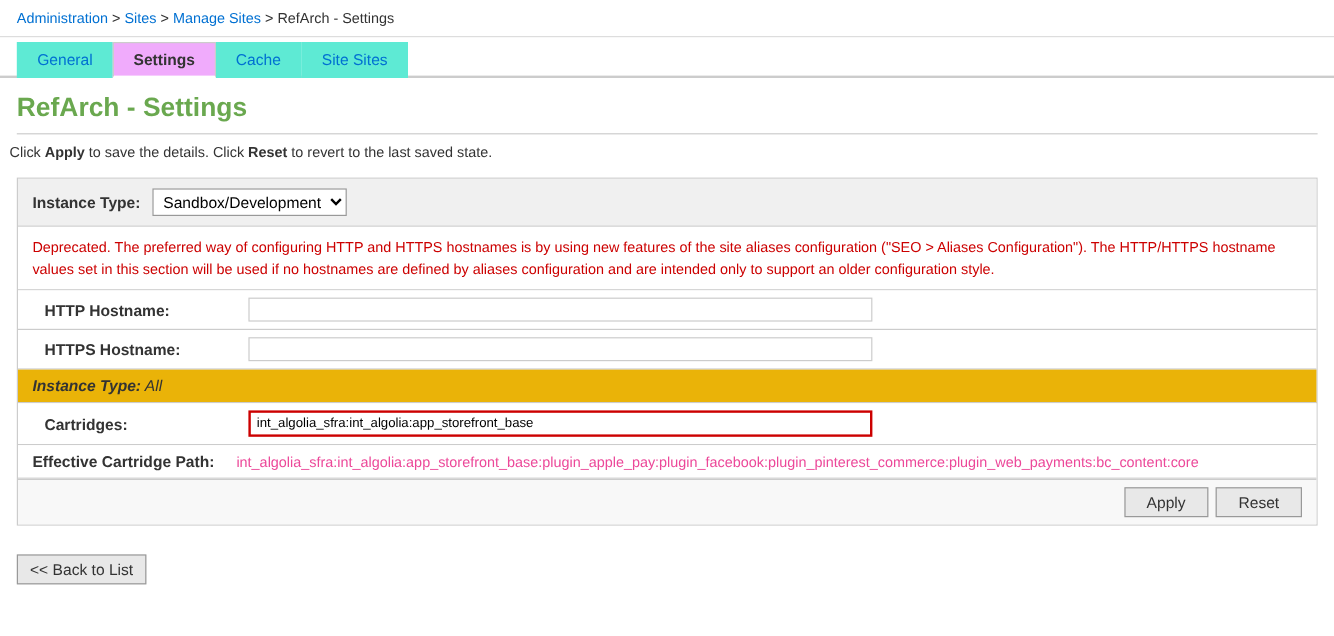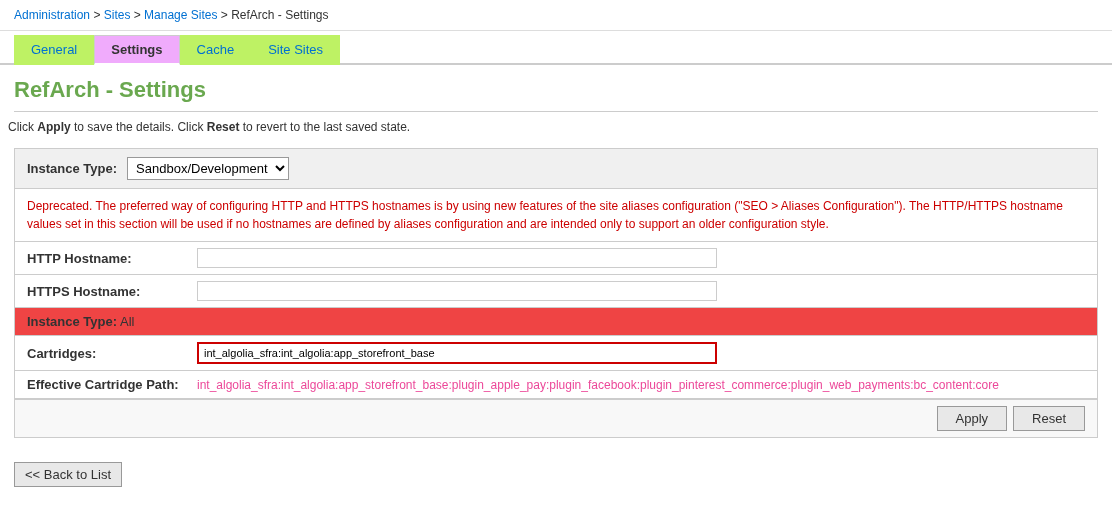--- a/index.html
+++ b/index.html
@@ -33,21 +33,21 @@
       margin-top: 4px;
     }
     .tab {
       padding: 6px 16px;
       font-size: 13px;
       cursor: pointer;
       border: 1px solid transparent;
       border-bottom: none;
       margin-bottom: -2px;
       color: #0070d2;
-      background: #bef264;
+      background: #5eead4;
     }
     .tab.active {
       border: 1px solid #ccc;
       border-bottom: 2px solid #fff;
       color: #333;
       font-weight: bold;
       background: #f0abfc;
     }
 
     
@@ -122,41 +122,43 @@
       padding: 6px 12px;
       border-bottom: 1px solid #ccc;
       background: #fff;
     }
     .form-row:last-child { border-bottom: none; }
     .form-label {
       font-weight: bold;
       font-size: 13px;
       min-width: 170px;
       white-space: nowrap;
+      margin-left: 10px;
     }
     .form-input {
       flex: 1;
       max-width: 520px;
     }
     .form-input input[type="text"] {
       width: 100%;
       border: 1px solid #ccc;
       padding: 3px 5px;
       font-size: 11px;
     }
     .form-input input.highlighted {
       border: 2px solid #cc0000;
     }
 
     
     .section-header-row {
-      background: #ef4444;
-      padding: 6px 12px;
-      font-size: 13px;
-      border-bottom: 1px solid #ccc;
+      background: #eab308;
+      padding: 6px 12px;
+      font-size: 13px;
+      border-bottom: 1px solid #ccc;
+      font-style: italic;
     }
     .section-header-row b { font-weight: bold; }
 
     
     .effective-path-row {
       display: flex;
       align-items: flex-end;
       padding: 6px 12px;
       border-bottom: 1px solid #ccc;
       background: #fff;

